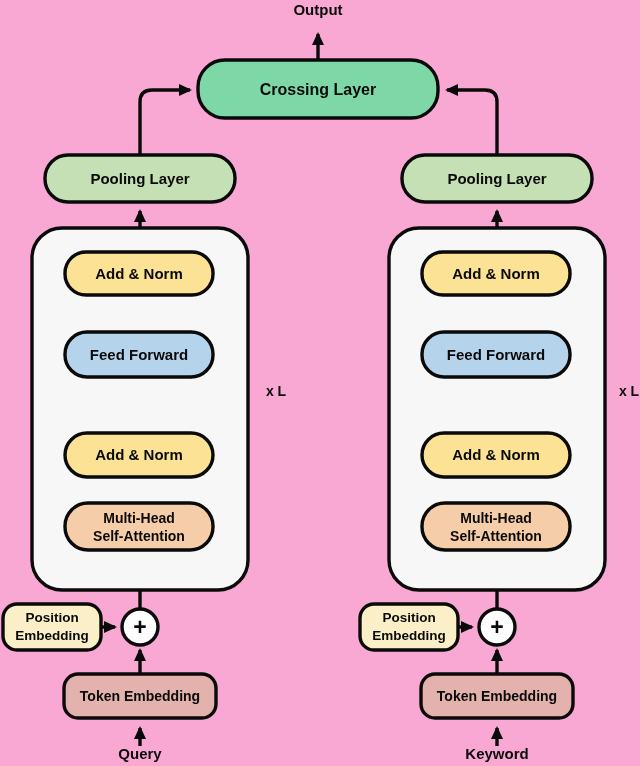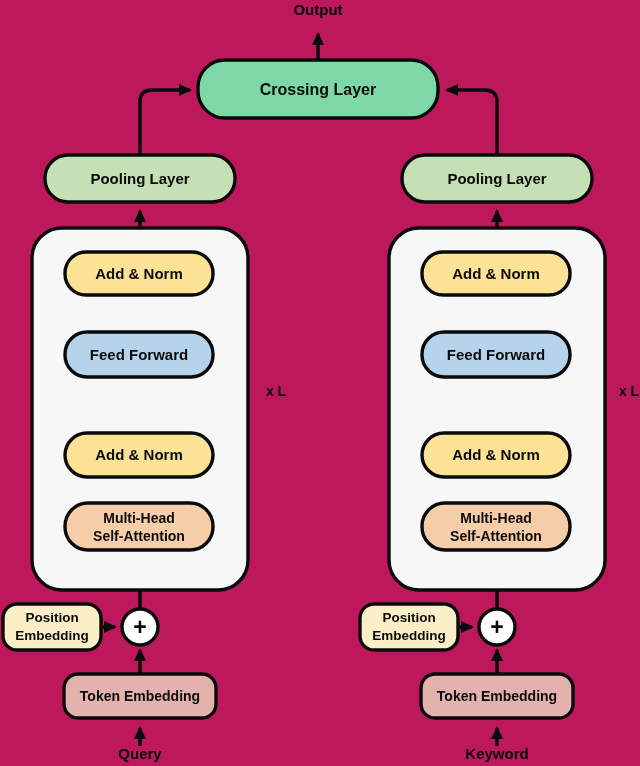--- a/index.html
+++ b/index.html
@@ -1,16 +1,16 @@
 <!DOCTYPE html>
 <html><head>
 <meta charset="utf-8">
 <style>
   html,body{margin:0;padding:0;background:#ffffff;}
-  .stage{position:relative;width:640px;height:766px;background:#be185d;overflow:hidden;
+  .stage{position:relative;width:640px;height:766px;background:#f9a8d4;overflow:hidden;
          font-family:"Liberation Sans",sans-serif;}
   svg{position:absolute;left:0;top:0;}
   text{fill:#0a0a0a;font-family:"Liberation Sans","DejaVu Sans",sans-serif;
        font-weight:bold;text-anchor:middle;}
   .lbl{font-size:15px;}
   .lbl-sm{font-size:14px;}
   .lbl-xs{font-size:13.5px;}
   .lbl-big{font-size:16px;}
   .plus{font-size:23px;}
 </style>

